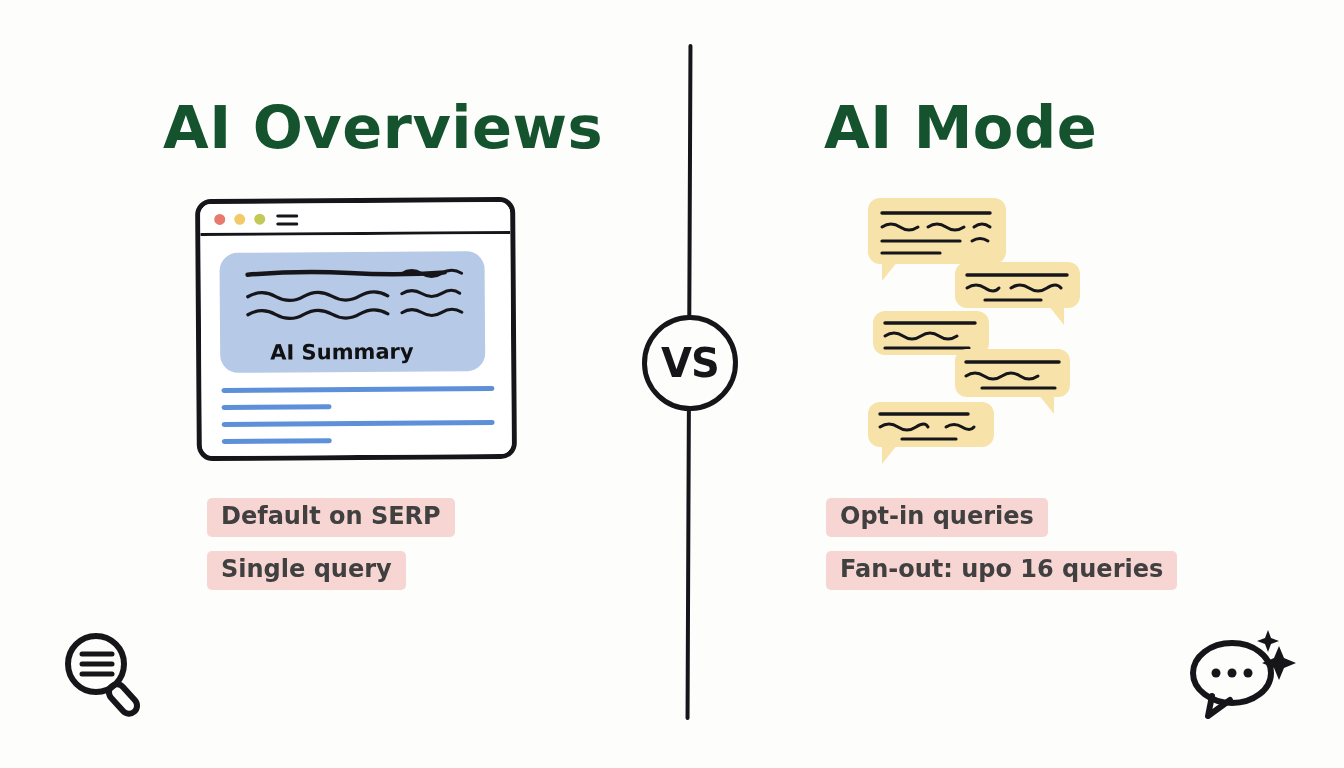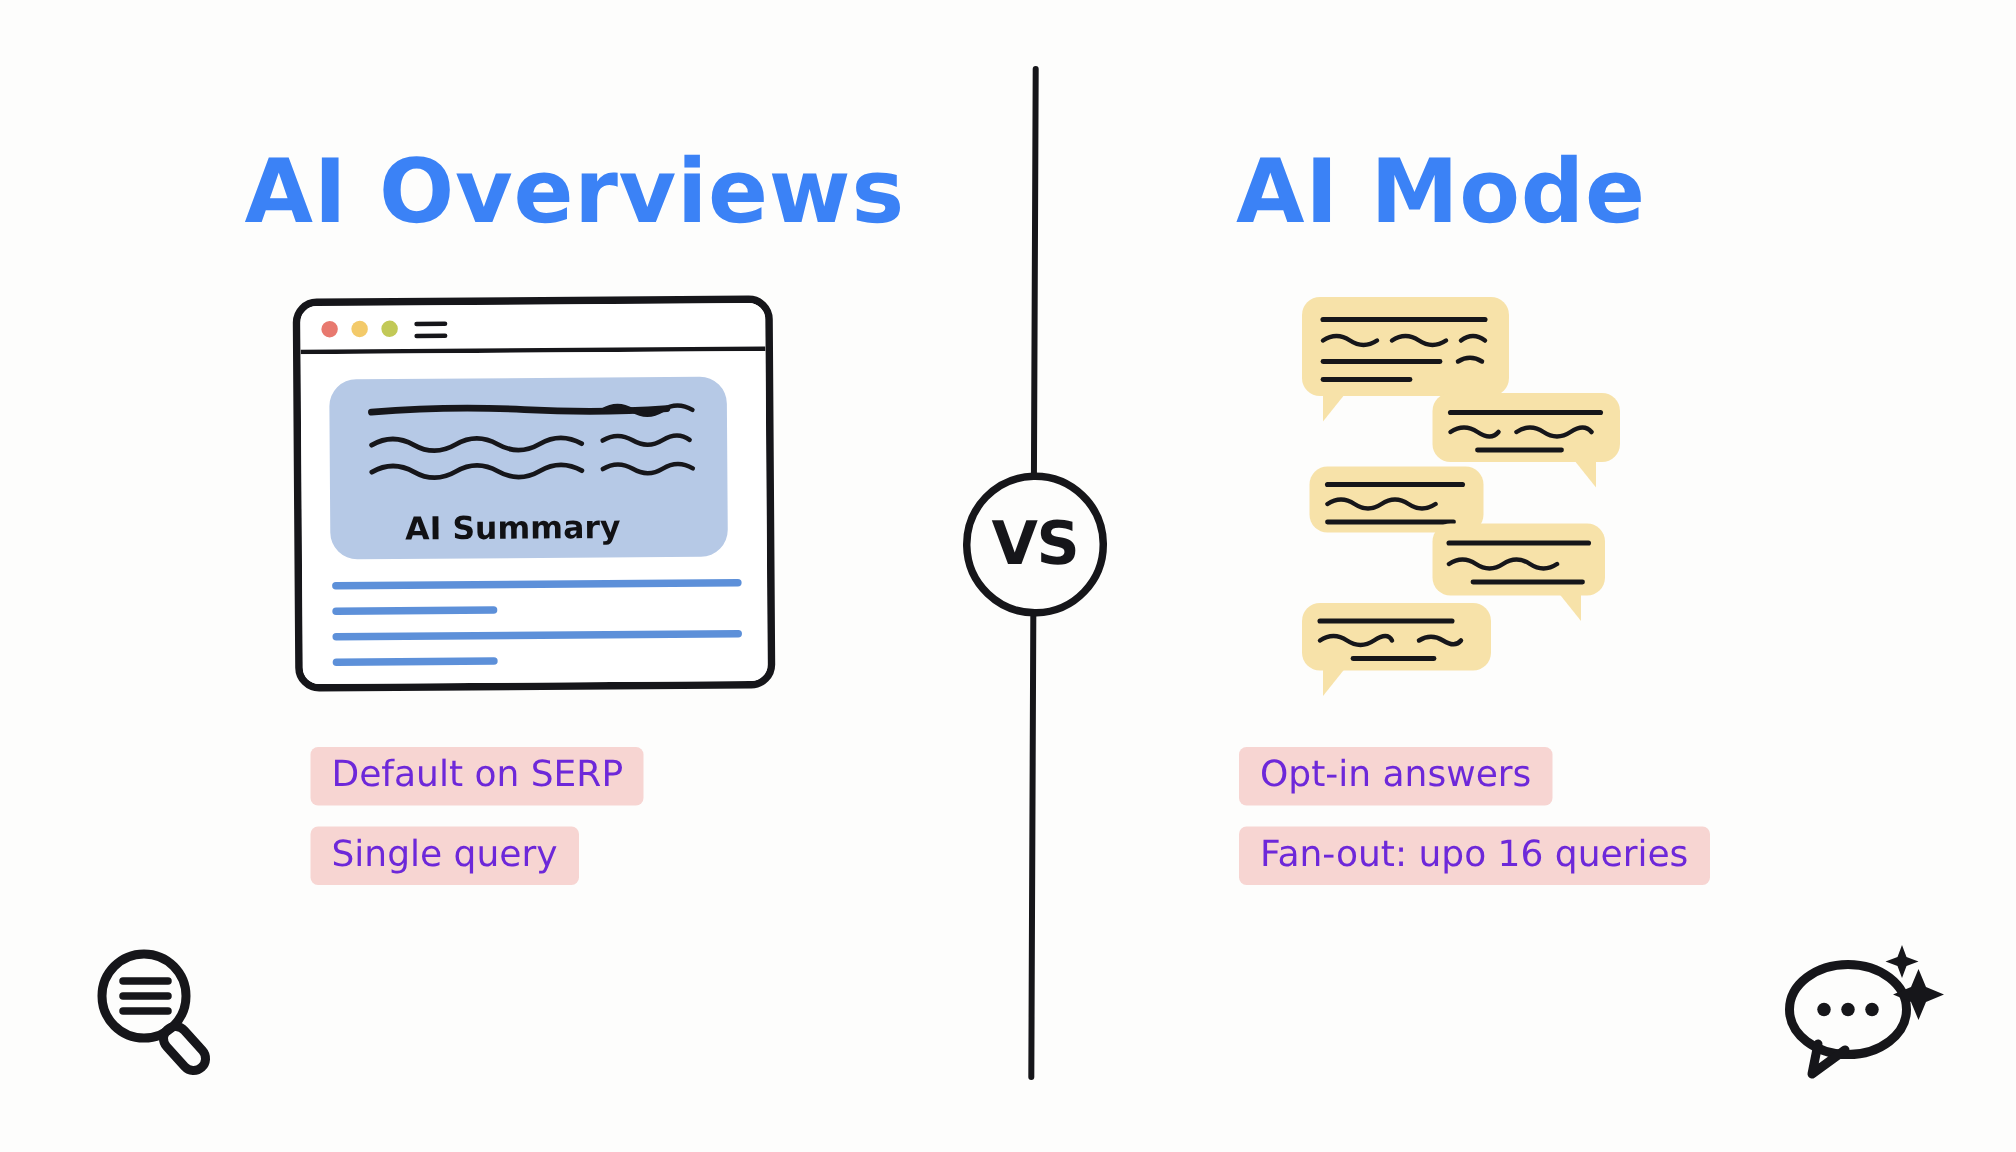--- a/index.html
+++ b/index.html
@@ -54,21 +54,21 @@
     transform: rotate(1.2deg);
   }
 
   
   .col-title {
     position: absolute;
     font-family: "DejaVu Sans", sans-serif;
     font-weight: 700;
     font-size: 59px;
     letter-spacing: 0.5px;
-    color: #3b82f6;
+    color: #14532d;
     white-space: nowrap;
   }
   #title-left  { left: 163px; top: 93px; }
   #title-right { left: 824px; top: 93px; }
 
   
   .browser {
     position: absolute;
     left: 196px;
     top: 198px;
@@ -161,23 +161,23 @@
     border-color: #f7e2a9 transparent transparent transparent;
   }
 
   
   .chip {
     position: absolute;
     background: #f7d5d2;
     border-radius: 5px;
     padding: 6px 14px 8px 14px;
     font-family: "DejaVu Sans", sans-serif;
-    font-weight: 400;
+    font-weight: 700;
     font-size: 24px;
-    color: #6d28d9;
+    color: #404040;
     white-space: nowrap;
     line-height: 1.05;
   }
 
   
   .corner-icon { position: absolute; }
   #icon-search { left: 58px;   top: 628px; }
   #icon-chat   { left: 1186px; top: 626px; }
 </style>
 </head>
@@ -277,21 +277,21 @@
         <path d="M78 25 q8 -5 16 0 t12 0" stroke="#16161a" stroke-width="3" fill="none" stroke-linecap="round"></path>
         <path d="M34 37 H88" stroke="#16161a" stroke-width="3.2" fill="none" stroke-linecap="round"></path>
       </svg>
     </div>
 
   </div>
 
   <div class="chip" style="left:207px; top:498px;">Default on SERP</div>
   <div class="chip" style="left:207px; top:551px;text-align:center;">Single query</div>
 
-  <div class="chip" style="left:826px; top:498px;">Opt-in answers</div>
+  <div class="chip" style="left:826px; top:498px;">Opt-in queries</div>
   <div class="chip" style="left:826px; top:551px;">Fan-out: upo 16 queries</div>
 
   <div class="corner-icon" id="icon-search">
     <svg width="96" height="96" viewBox="0 0 96 96">
       <circle cx="38" cy="36" r="28" stroke="#16161a" stroke-width="6" fill="none"></circle>
       <path d="M24 26 H54" stroke="#16161a" stroke-width="5" stroke-linecap="round"></path>
       <path d="M24 36 H54" stroke="#16161a" stroke-width="5" stroke-linecap="round"></path>
       <path d="M24 46 H54" stroke="#16161a" stroke-width="5" stroke-linecap="round"></path>
       <rect x="57" y="54" width="16" height="34" rx="8" transform="rotate(-42 65 71)" stroke="#16161a" stroke-width="6" fill="none"></rect>
     </svg>

